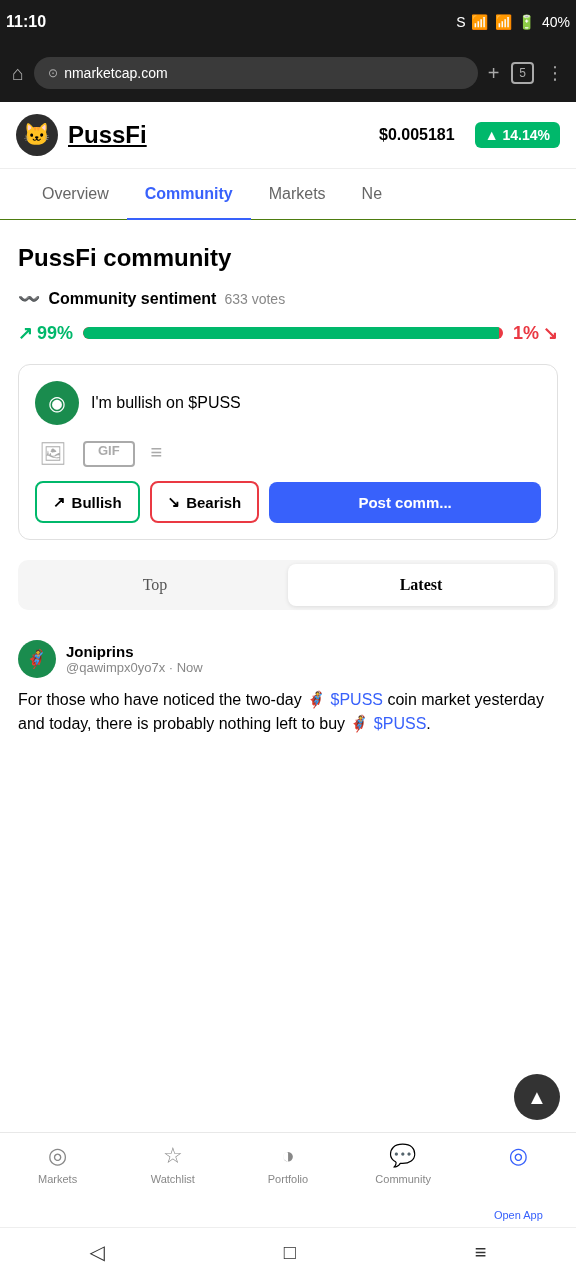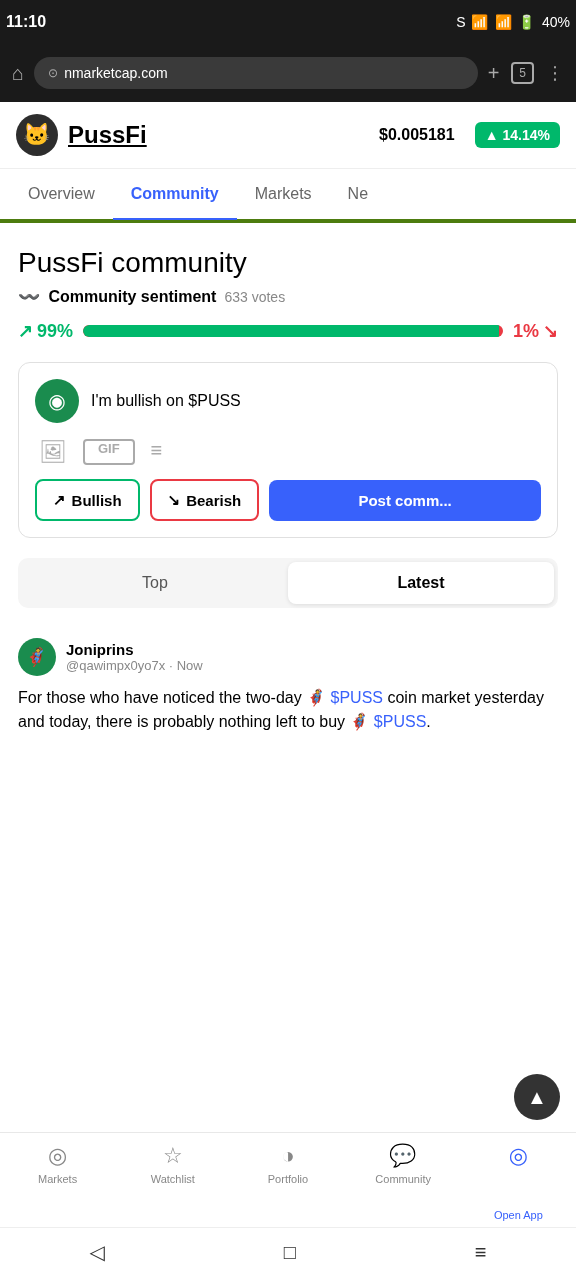--- a/index.html
+++ b/index.html
@@ -80,22 +80,22 @@
       border-radius: 6px;
       padding: 5px 10px;
       font-size: 14px;
       font-weight: 600;
       display: flex; align-items: center; gap: 4px;
     }
 
     
     .tabs-row {
       display: flex;
-      border-bottom: 4px solid #4d7c0f;
-      padding: 0 10px;
+      border-bottom: 1px solid #4d7c0f;
+      padding: 0 24px;
       background: #fff;
     }
     .tab-item {
       padding: 16px 18px;
       font-size: 16px;
       color: #666;
       cursor: pointer;
       position: relative;
       white-space: nowrap;
     }
@@ -113,24 +113,24 @@
     }
 
     
     .main-content {
       flex: 1;
       padding: 24px 18px 16px;
       background: #fff;
     }
 
     .community-title {
-      font-size: 28px;
-      font-weight: 400;
+      font-size: 24px;
+      font-weight: 700;
       color: #000;
-      margin-bottom: 7px;
+      margin-bottom: 16px;
     }
 
     
     .sentiment-block {
       margin-bottom: 20px;
     }
     .sentiment-header {
       display: flex;
       align-items: center;
       gap: 8px;
@@ -261,20 +261,21 @@
       flex: 1;
       text-align: center;
       padding: 12px;
       border-radius: 8px;
       font-size: 16px;
       font-weight: 500;
       color: #555;
       cursor: pointer;
       background: transparent;
       border: none;
+      font-family: Liberation Serif, serif;
     }
     .filter-btn.active {
       background: #fff;
       color: #000;
       font-weight: 700;
       box-shadow: 0 1px 4px rgba(0,0,0,0.1);
     }
 
     
     .post-item {

